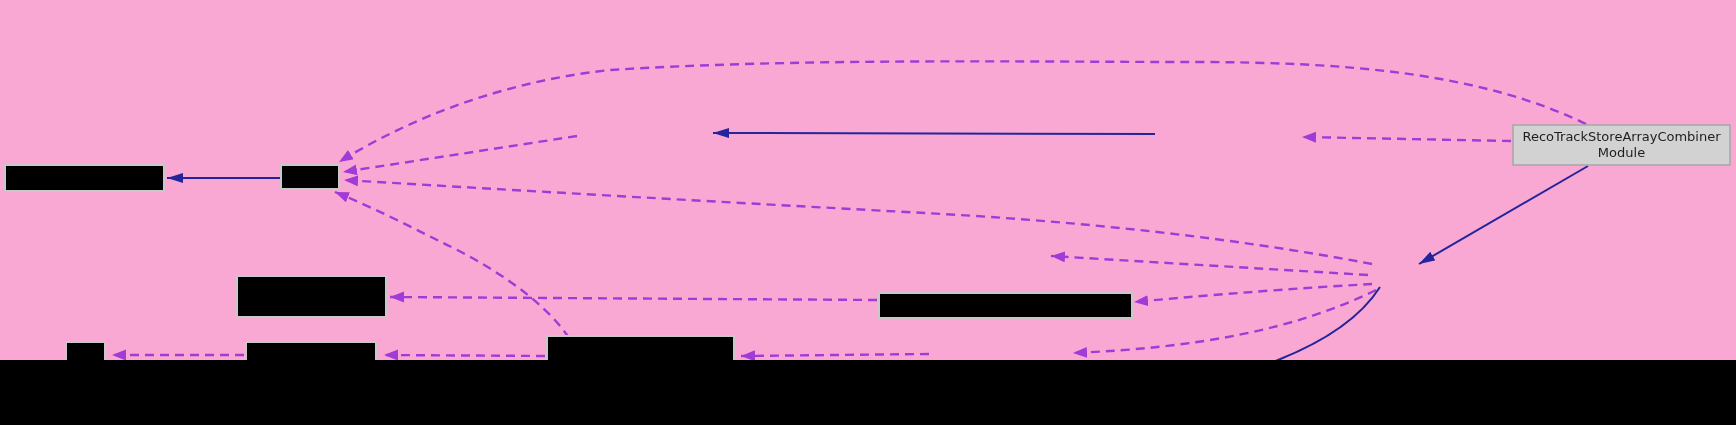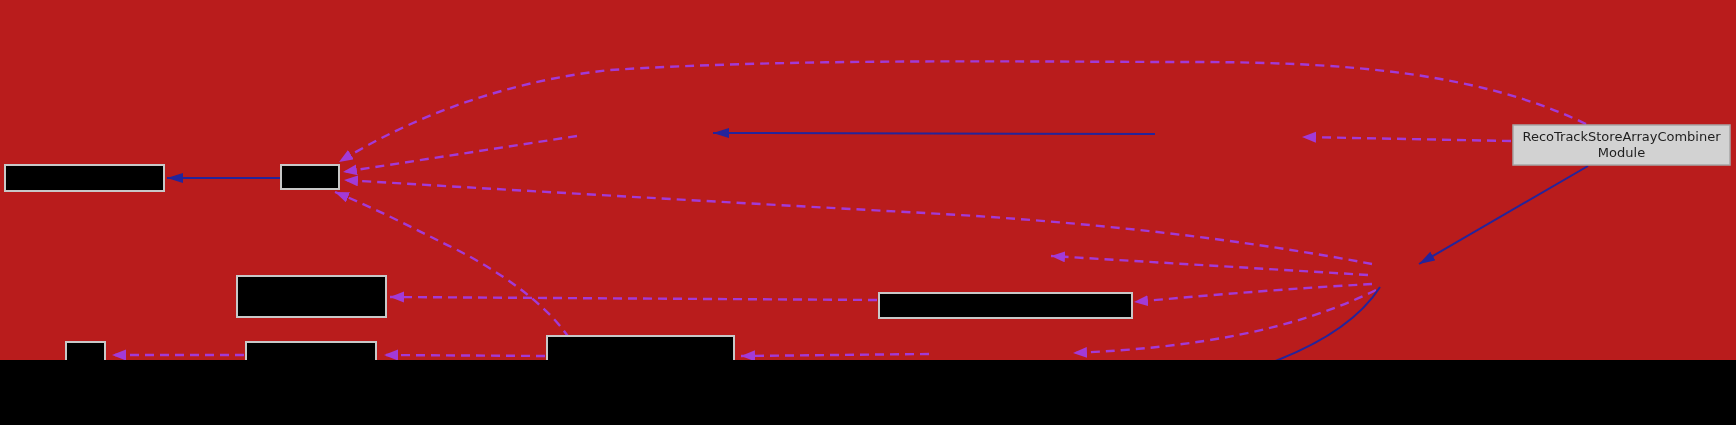--- a/index.html
+++ b/index.html
@@ -4,21 +4,21 @@
 <style>
   html, body {
     margin: 0;
     padding: 0;
     background: #000000;
   }
   .canvas-wrap {
     position: relative;
     width: 1736px;
     height: 360px;
-    background: #b91c1c;
+    background: #f9a8d4;
     overflow: hidden;
   }
   svg { display: block; }
   .edge-dashed {
     fill: none;
     stroke-dasharray: 9 6;
     stroke-width: 2.4;
   }
   .edge-solid {
     fill: none;

